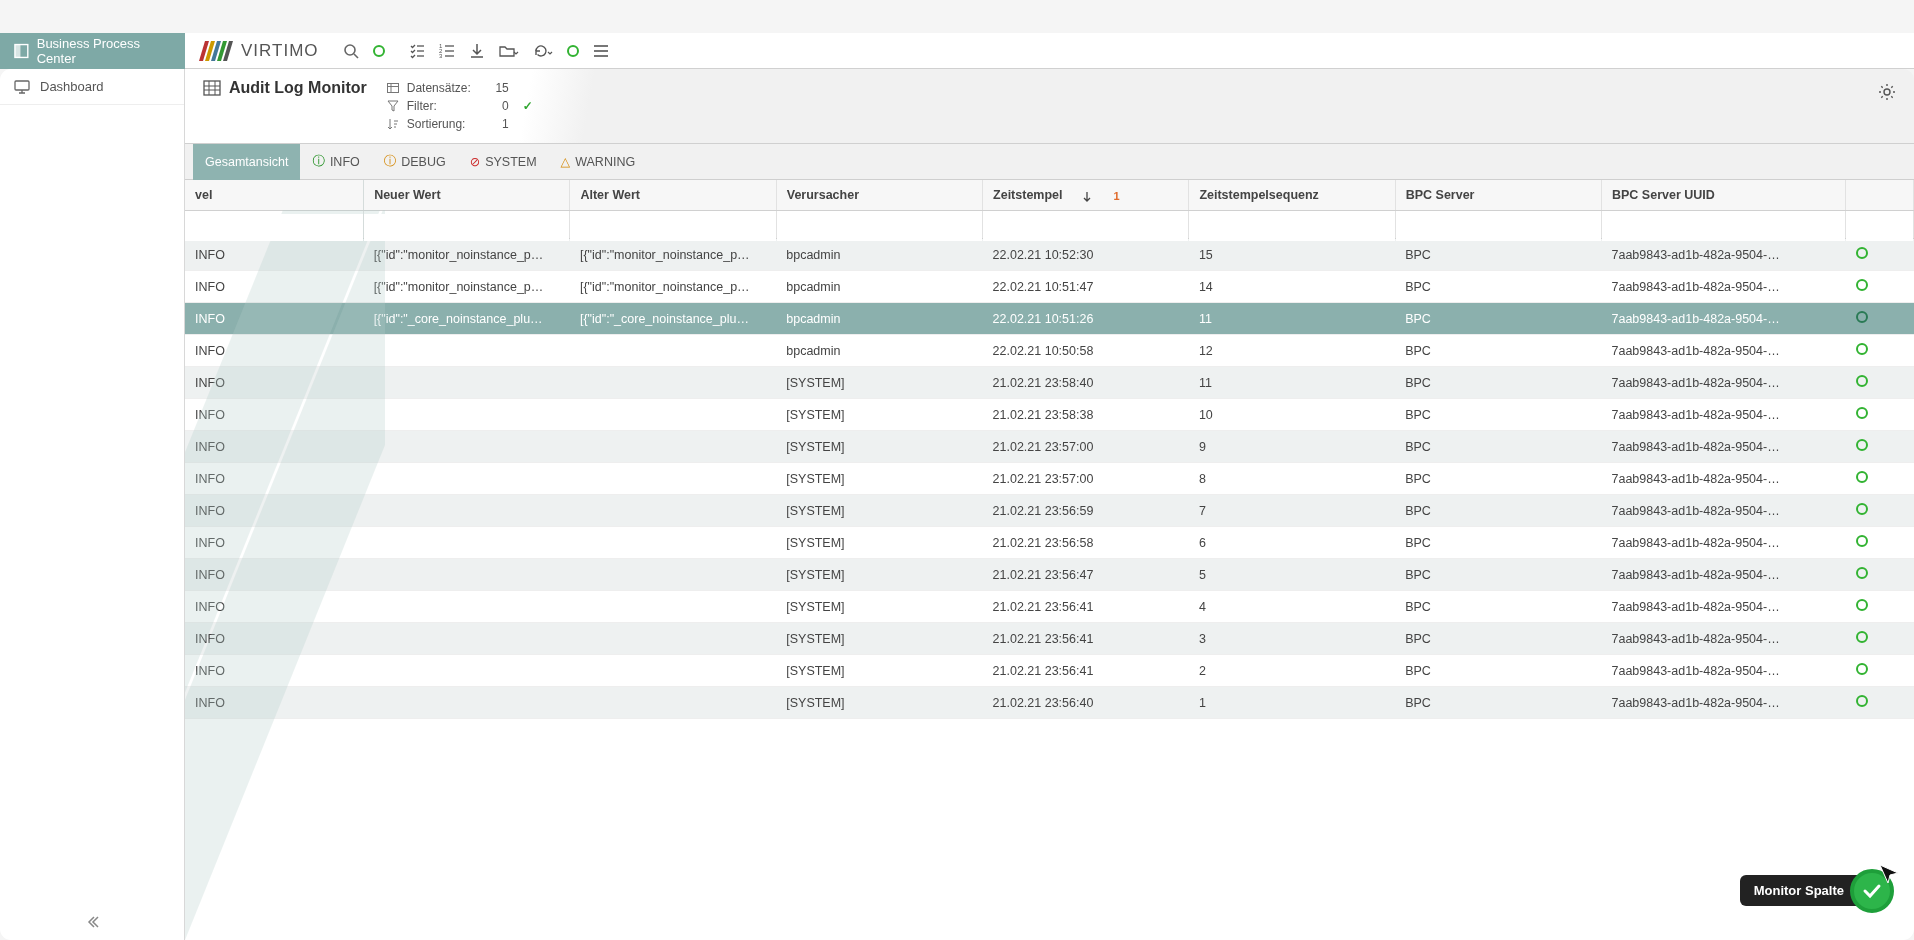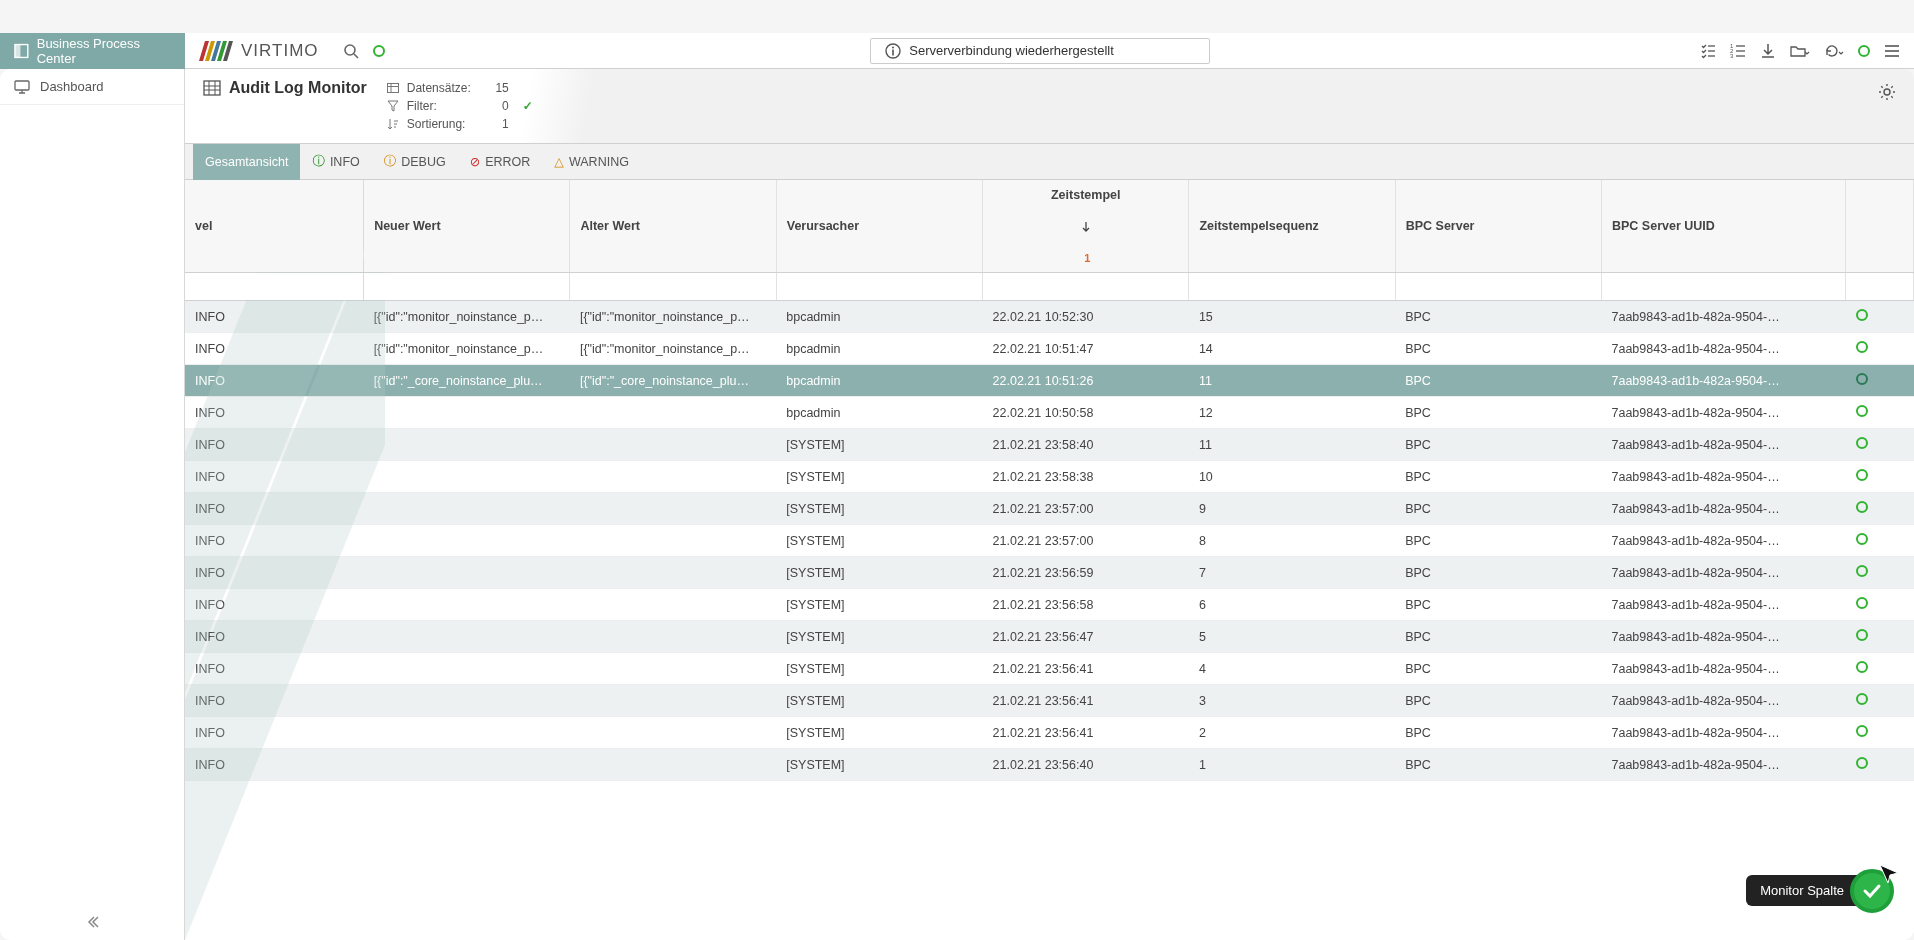--- a/index.html
+++ b/index.html
@@ -49,23 +49,23 @@
 table.grid th { text-align:left; font-weight:600; font-size:12.5px; color:#444; padding:8px 10px; background:#f7f7f7; border-bottom:1px solid #d0d0d0; border-right:1px solid #e2e2e2; position:sticky; top:0; }
 .filter-row td { background:#fff; border-bottom:1px solid #d0d0d0; border-right:1px solid #e2e2e2; padding:3px 6px; height:28px; position:sticky; top:33px; }
 .filter-row input { width:100%; border:none; outline:none; font-size:12px; background:transparent; }
 table.grid tbody tr td { padding:8px 10px; font-size:12.5px; color:#444; border-bottom:1px solid #eee; white-space:nowrap; overflow:hidden; text-overflow:ellipsis; }
 table.grid tbody tr:nth-child(odd) td { background:#eef1f1; }
 table.grid tbody tr:nth-child(even) td { background:#fff; }
 table.grid tbody tr.selected td { background:#8bb0ad !important; color:#fff; }
 .sort-ind { color:#e06b2c; font-size:11px; margin-left:3px; }
 .row-status { display:inline-block; width:12px; height:12px; border:2px solid #32b332; border-radius:50%; }
 tr.selected .row-status { border-color:#2a7a55; }
-.th-zeit { display:flex; align-items:center; gap:20px;flex-direction:column; }
-
-.badge-popup { position:absolute; right:30px; bottom:34px; display:flex; align-items:center; background:#222; color:#fff; padding:8px 40px 8px 14px; border-radius:6px; font-size:13px; font-weight:400; }
+.th-zeit { display:flex; align-items:flex-end; gap:20px; }
+
+.badge-popup { position:absolute; right:30px; bottom:34px; display:flex; align-items:center; background:#222; color:#fff; padding:8px 40px 8px 14px; border-radius:6px; font-size:13px; font-weight:700; }
 .badge-check { position:absolute; right:-10px; top:50%; transform:translateY(-50%); width:44px; height:44px; background:#2db54a; border:4px solid #1e9f3a; border-radius:50%; display:flex; align-items:center; justify-content:center; }
 .badge-arrow { position:absolute; right:-20px; top:-14px; }
 
 .diag { position:absolute; left:0; top:0; bottom:0; width:200px; pointer-events:none; overflow:hidden; }
 .diag::before, .diag::after { content:''; position:absolute; top:-200px; bottom:-200px; width:90px; background:rgba(181,203,201,0.28); transform:rotate(22deg); }
 .diag::before { left:-40px; }
 .diag::after { left:60px; }
 
 .col-vel{width:142px}.col-nw{width:164px}.col-aw{width:164px}.col-ver{width:164px}.col-zs{width:164px}.col-seq{width:164px}.col-srv{width:164px}.col-uuid{width:194px}.col-st{width:54px}
 </style>
@@ -97,28 +97,20 @@
     <div class="top-icons-left">
       <span class="icon-btn">
         <svg width="16" height="16" viewBox="0 0 16 16">
             <circle cx="7" cy="7" r="5" fill="none" stroke="#666" stroke-width="1.6"></circle>
             <line x1="11" y1="11" x2="15" y2="15" stroke="#666" stroke-width="1.6"></line>
           </svg>
       </span>
       <span class="status-dot"></span>
     </div>
 
-    <div class="top-notification">
-      <svg width="16" height="16" viewBox="0 0 16 16">
-          <circle cx="8" cy="8" r="7" fill="none" stroke="#555" stroke-width="1.4"></circle>
-          <circle cx="8" cy="4.5" r="1" fill="#555"></circle>
-          <rect x="7.2" y="6.5" width="1.6" height="6" fill="#555"></rect>
-        </svg>
-      <span>Serververbindung wiederhergestellt</span>
-    </div>
 
     <div class="top-right">
       <span class="icon-btn">
           <svg width="16" height="16" viewBox="0 0 16 16">
             <path d="M2 3l1.5 1.5L6 2 M2 8l1.5 1.5L6 7 M2 13l1.5 1.5L6 12" fill="none" stroke="#555" stroke-width="1.3"></path>
             <line x1="8" y1="3" x2="15" y2="3" stroke="#555" stroke-width="1.3"></line>
             <line x1="8" y1="8" x2="15" y2="8" stroke="#555" stroke-width="1.3"></line>
             <line x1="8" y1="13" x2="15" y2="13" stroke="#555" stroke-width="1.3"></line>
           </svg>
         </span>
@@ -235,21 +227,21 @@
         <div class="tab">
             <span class="lvl-info">ⓘ</span>
             <span>INFO</span>
           </div>
         <div class="tab">
             <span class="lvl-debug">ⓘ</span>
             <span>DEBUG</span>
           </div>
         <div class="tab">
             <span class="lvl-error">⊘</span>
-            <span>ERROR</span>
+            <span>SYSTEM</span>
           </div>
         <div class="tab">
             <span class="lvl-warn">△</span>
             <span>WARNING</span>
           </div>
       </div>
 
       <div class="grid-wrap">
         <div class="diag"></div>
         <table class="grid">

